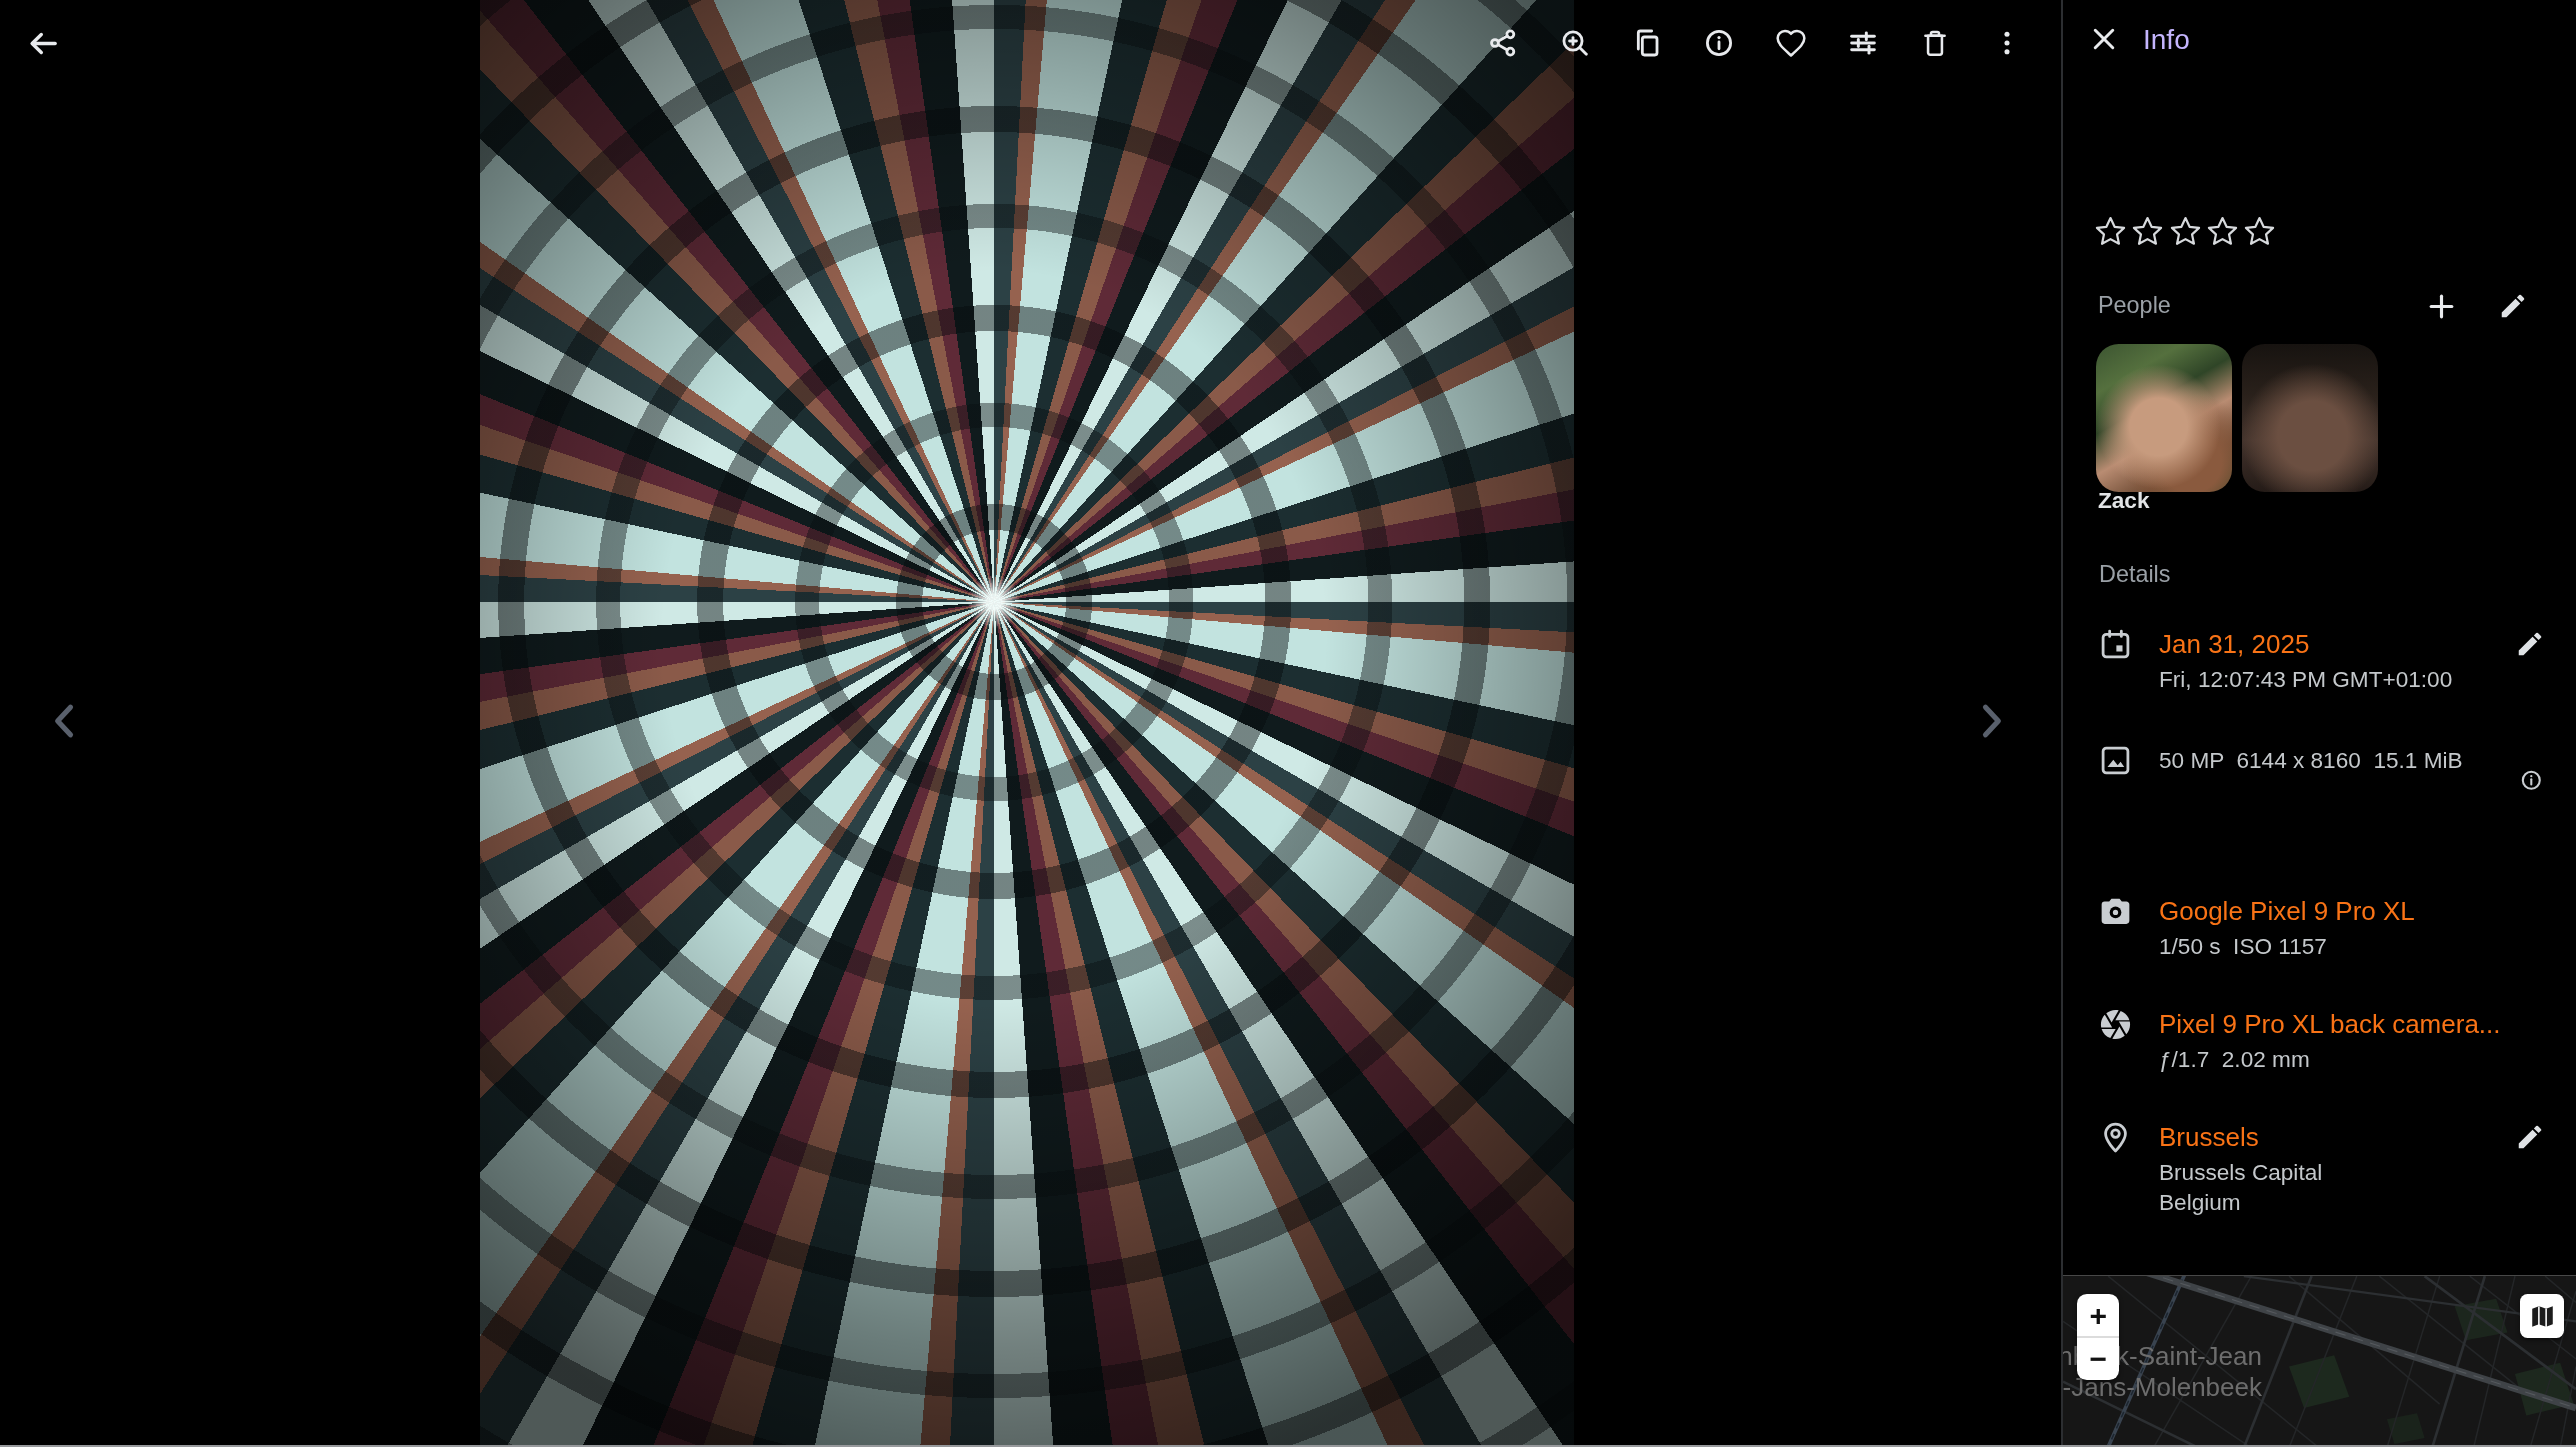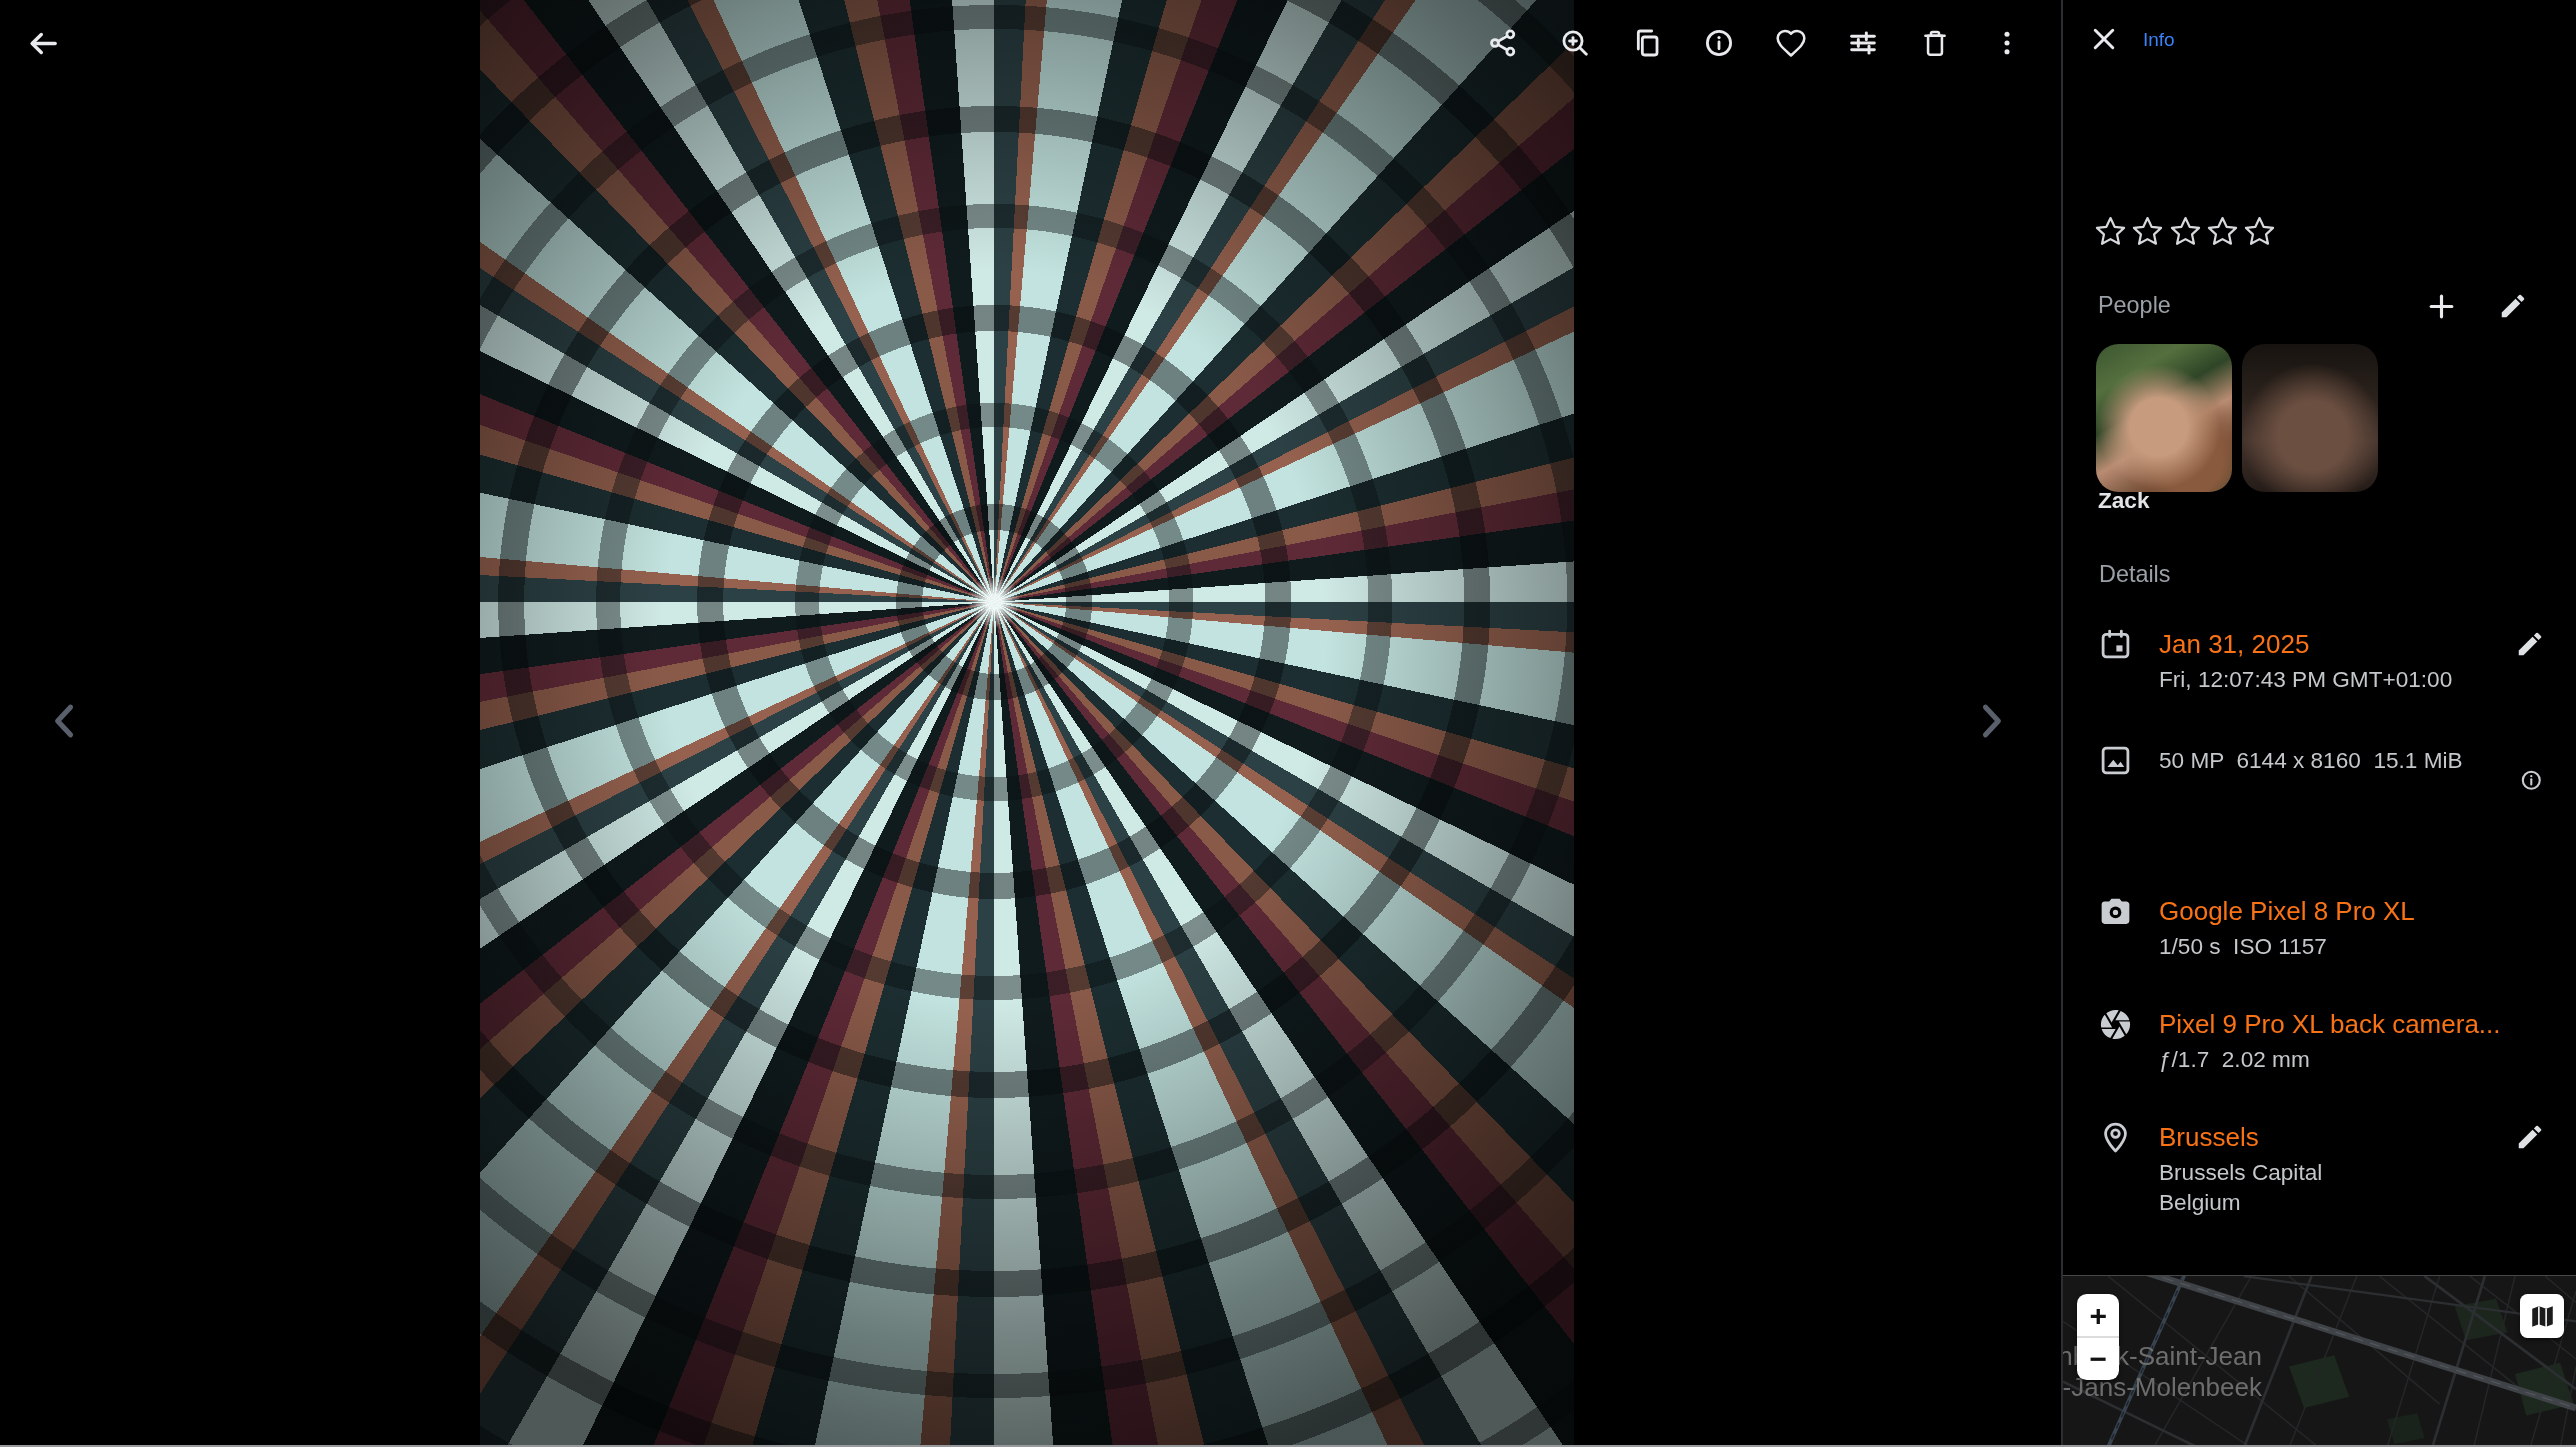--- a/index.html
+++ b/index.html
@@ -34,21 +34,21 @@
   .toolbar { position:absolute; left:1485px; top:25px; display:flex; gap:36px; z-index:6; }
   .toolbar button { width:36px; height:36px; display:flex; align-items:center; justify-content:center; }
 
   
   .vdivider { position:absolute; left:2061px; top:0; width:1.5px; height:1447px; background:#2c2e31; }
 
   
   .panel { position:absolute; left:2063px; top:0; width:513px; height:1447px; background:#000; }
 
   .close-btn { left:22.6px; top:21px; width:36px; height:36px; }
-  .panel-title { position:absolute; left:80px; top:22.6px; font-size:19px; line-height:33px; color:#3b82f6; }
+  .panel-title { position:absolute; left:80px; top:22.6px; font-size:28px; line-height:33px; color:#c4b5fd; }
 
   .desc-input { position:absolute; left:33px; top:148px; width:446px;
     background:transparent; border:none; border-bottom:1.5px solid #585b5f;
     font-family:"Liberation Sans",sans-serif; font-size:23.4px; color:#e3e3e3; padding:0 0 13.6px 0; outline:none; }
   .desc-input::placeholder { color:#8b9095; }
 
   .stars { position:absolute; left:30px; top:214px; display:flex; gap:2.3px; }
   .stars button { width:35px; height:35px; }
   .star-svg { stroke:#d7dadd; fill:none; stroke-width:1.5; stroke-linejoin:round; }
 
@@ -271,21 +271,21 @@
       </button>
     </div>
 
     <div class="drow row-camera">
       <svg class="dicon" viewBox="0 0 24 24">
         <path d="M9.2 3.2l-1.5 1.9H4.6a2.1 2.1 0 0 0-2.1 2.1v11.2c0 1.2.9 2.1 2.1 2.1h14.8c1.2 0 2.1-.9 2.1-2.1V7.2c0-1.2-.9-2.1-2.1-2.1h-3.1l-1.5-1.9H9.2z" fill="#c9cdd1"></path>
         <circle cx="12" cy="12.6" r="4" fill="#000"></circle>
           <circle cx="12" cy="12.6" r="1.8" fill="#c9cdd1"></circle>
       </svg>
       <div class="dtext">
-        <div class="dtitle nowrap">Google Pixel 8 Pro XL</div>
+        <div class="dtitle nowrap">Google Pixel 9 Pro XL</div>
         <div class="dsub">1/50 s  ISO 1157</div>
       </div>
     </div>
 
     <div class="drow row-lens">
       <svg class="dicon" viewBox="0 0 24 24" fill="#c9cdd1">
         <path d="M13.73,15L9.83,21.76C10.53,21.91 11.25,22 12,22C14.4,22 16.6,21.15 18.32,19.75L14.66,13.4M2.46,15C3.38,17.92 5.61,20.26 8.45,21.34L12.12,15M8.54,12L4.64,5.25C3,7 2,9.39 2,12C2,12.68 2.07,13.35 2.2,14H9.69M21.8,10H14.31L14.6,10.5L19.36,18.75C21,16.97 22,14.6 22,12C22,11.31 21.93,10.64 21.8,10M21.54,9C20.62,6.07 18.39,3.74 15.55,2.66L11.88,9M9.4,10.5L14.17,2.24C13.47,2.09 12.75,2 12,2C9.6,2 7.4,2.85 5.68,4.25L9.34,10.6L9.4,10.5Z"></path>
       </svg>
       <div class="dtext">
         <div class="dtitle nowrap">Pixel 9 Pro XL back camera...</div>

